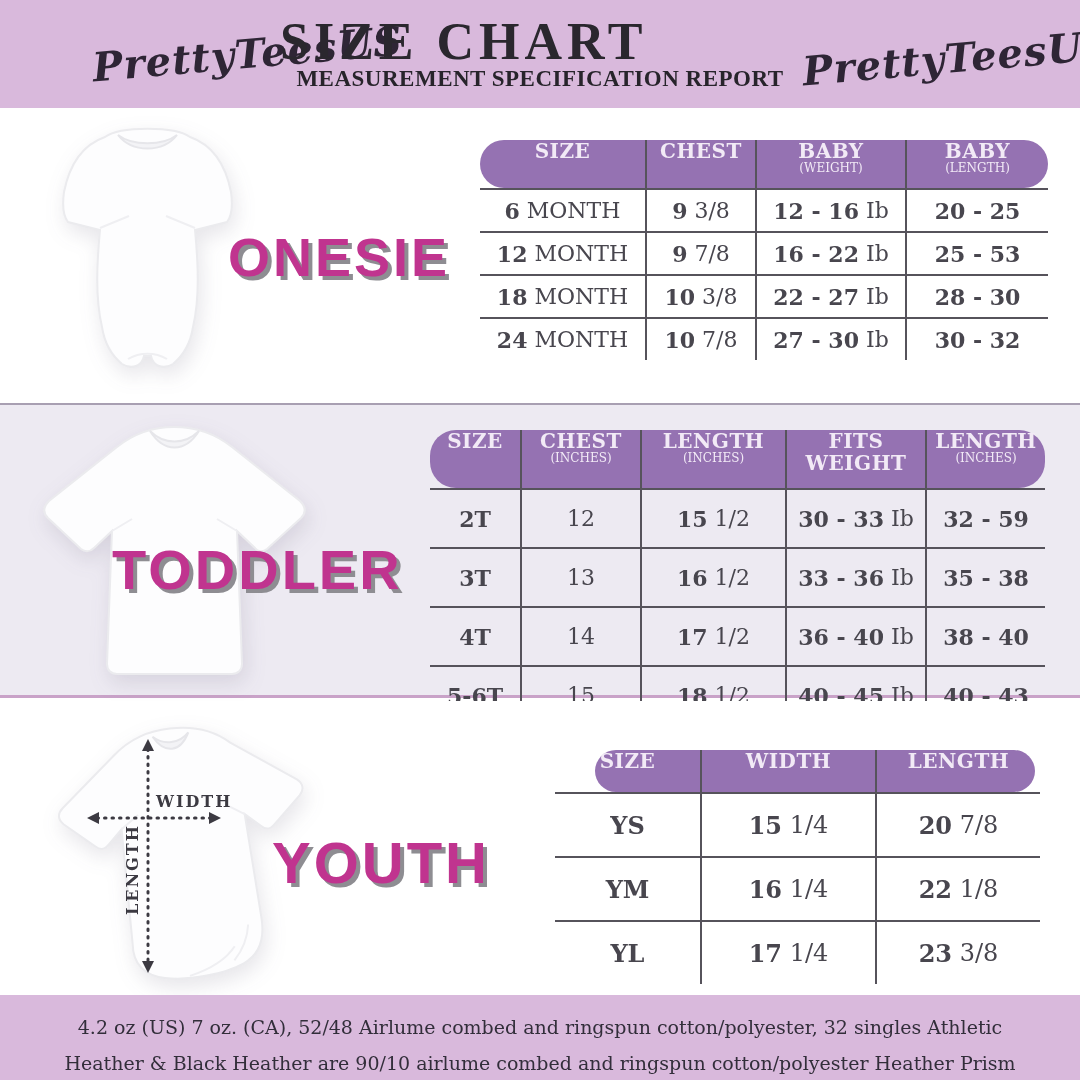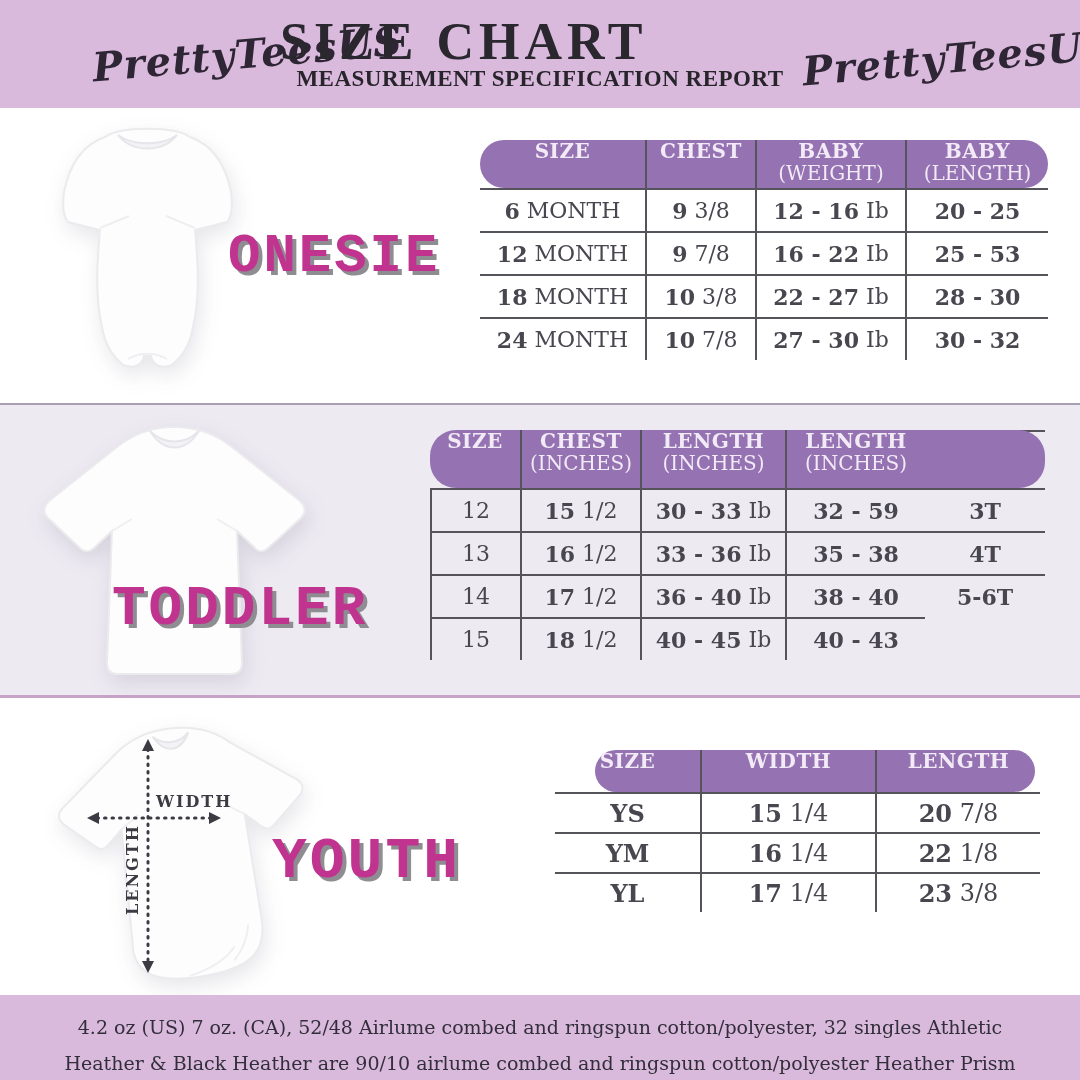--- a/index.html
+++ b/index.html
@@ -26,48 +26,48 @@
   #onesie-section { top:108px; height:295px; background:#ffffff; }
   #toddler-section { top:403px; height:295px; background:#edeaf2;
                      border-top:2px solid #a89fb2; border-bottom:3px solid #c9a2c8; }
   #youth-section  { top:701px; height:294px; background:#ffffff; }
 
   .garment { position:absolute; filter:drop-shadow(3px 8px 10px rgba(70,60,95,0.13)); }
   #onesie-image { left:35px; top:14px; }
   #toddler-image { left:22px; top:14px; }
   #youth-image { left:25px; top:2px; }
 
-  .section-label { position:absolute; font-family:Liberation Mono, monospace; font-weight:bold;
+  .section-label { position:absolute; font-family:Liberation Sans, sans-serif; font-weight:bold;
                    color:#c0348f; text-shadow:4px 4px 0 #8e8d92; letter-spacing:3px; white-space:nowrap; }
   #onesie-label { left:228px; top:118px; font-size:54px; }
-  #toddler-label { left:112px; top:132px; font-size:56px;margin-top:40px; }
+  #toddler-label { left:112px; top:132px; font-size:56px; }
   #youth-label { left:272px; top:128px; font-size:58px; }
 
   .size-table { position:absolute; display:grid; color:#48464e; }
   .pill { position:absolute; background:#9572b2; border-radius:26px; left:0; right:0; top:0; z-index:0; }
 
   #onesie-table { left:480px; top:32px; width:568px; grid-template-columns:165px 110px 150px 143px; }
   #onesie-table .pill { height:48px; }
   #onesie-table .th { height:48px; }
   #onesie-table .td { height:43px; }
 
   #toddler-table { left:430px; top:25px; width:615px; grid-template-columns:90px 120px 145px 140px 120px; }
   #toddler-table .pill { height:58px; }
   #toddler-table .th { height:58px; }
-  #toddler-table .td { height:43px; }
+  #toddler-table .td { height:59px; }
 
   #youth-table { left:555px; top:49px; width:485px; grid-template-columns:145px 175px 165px; }
   #youth-table .pill { left:40px; right:5px; height:42px; }
   #youth-table .th { height:42px; }
-  #youth-table .td { height:40px; font-size:24px; }
+  #youth-table .td { height:64px; font-size:24px; }
 
   .th { position:relative; z-index:1; display:flex; flex-direction:column; align-items:center;
         justify-content:flex-start; color:#f2eaf6; font-weight:bold; font-size:20px; line-height:1.1;
         letter-spacing:0.5px; }
-  .th .sub { font-size:20px; font-weight:normal; letter-spacing:0; }
+  .th .sub { font-size:12px; font-weight:normal; letter-spacing:0; }
   .td { display:flex; align-items:center; justify-content:center; font-size:22px;
         border-top:2px solid #56535b; background:transparent; }
   .size-table .th:not(.c0), .size-table .td:not(.c0) { border-left:2px solid #56535b; }
   .td .b { font-weight:bold; white-space:pre; }
   .td .r { font-weight:normal; white-space:pre; }
 
   #footer-text { position:absolute; left:40px; top:14px; width:1000px; text-align:center;
                  font-family:"DejaVu Serif", serif; font-size:19px; line-height:1.9; color:#322e3a; }
 
   .diagram-label { font-family:"DejaVu Serif", serif; font-weight:bold; font-size:16px;
@@ -189,20 +189,24 @@
   <div class="th c0">
         <div>SIZE</div>
       </div>
       <div class="th c1">
         <div>CHEST</div>
         <div class="sub">(INCHES)</div>
       </div>
       <div class="th c2">
         <div>LENGTH</div>
         <div class="sub">(INCHES)</div>
+      </div>
+      <div class="th c3">
+        <div>FITS</div>
+        <div>WEIGHT</div>
       </div>
       <div class="th c4">
         <div>LENGTH</div>
         <div class="sub">(INCHES)</div>
       </div>
       <div class="td c0">
         <span class="b">2T</span>
       </div>
       <div class="td c1">
         <span class="r">12</span>

